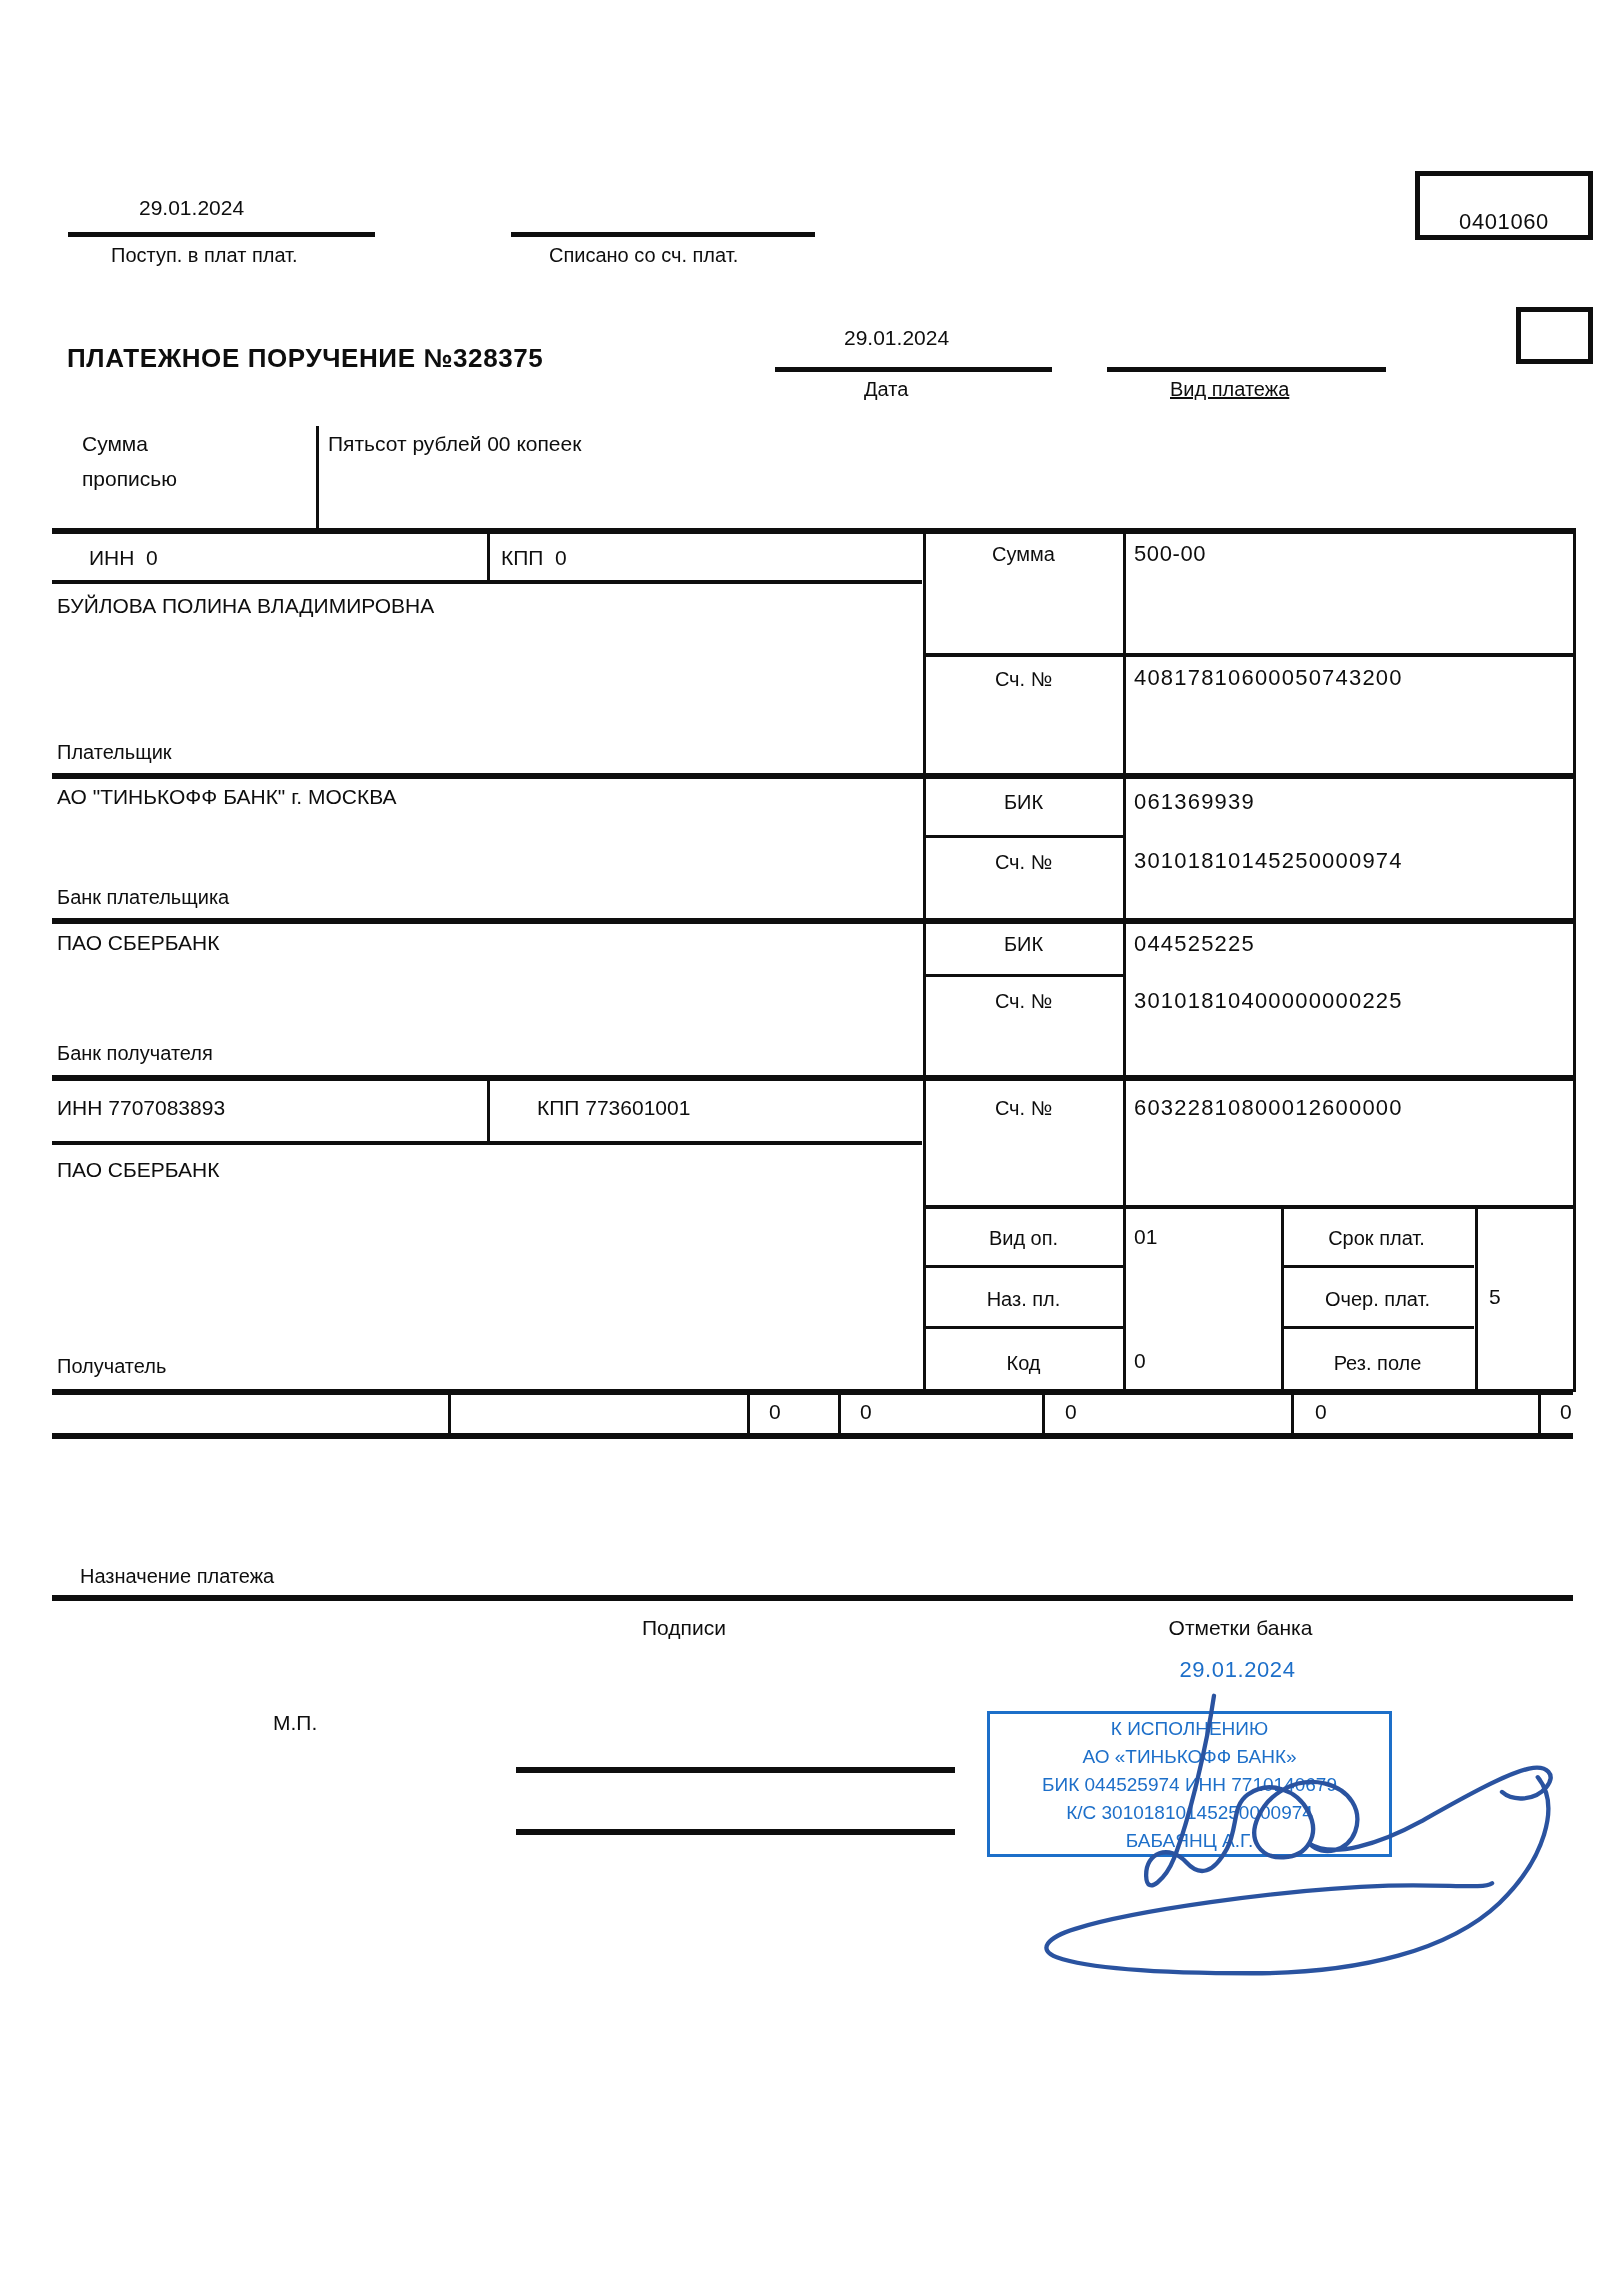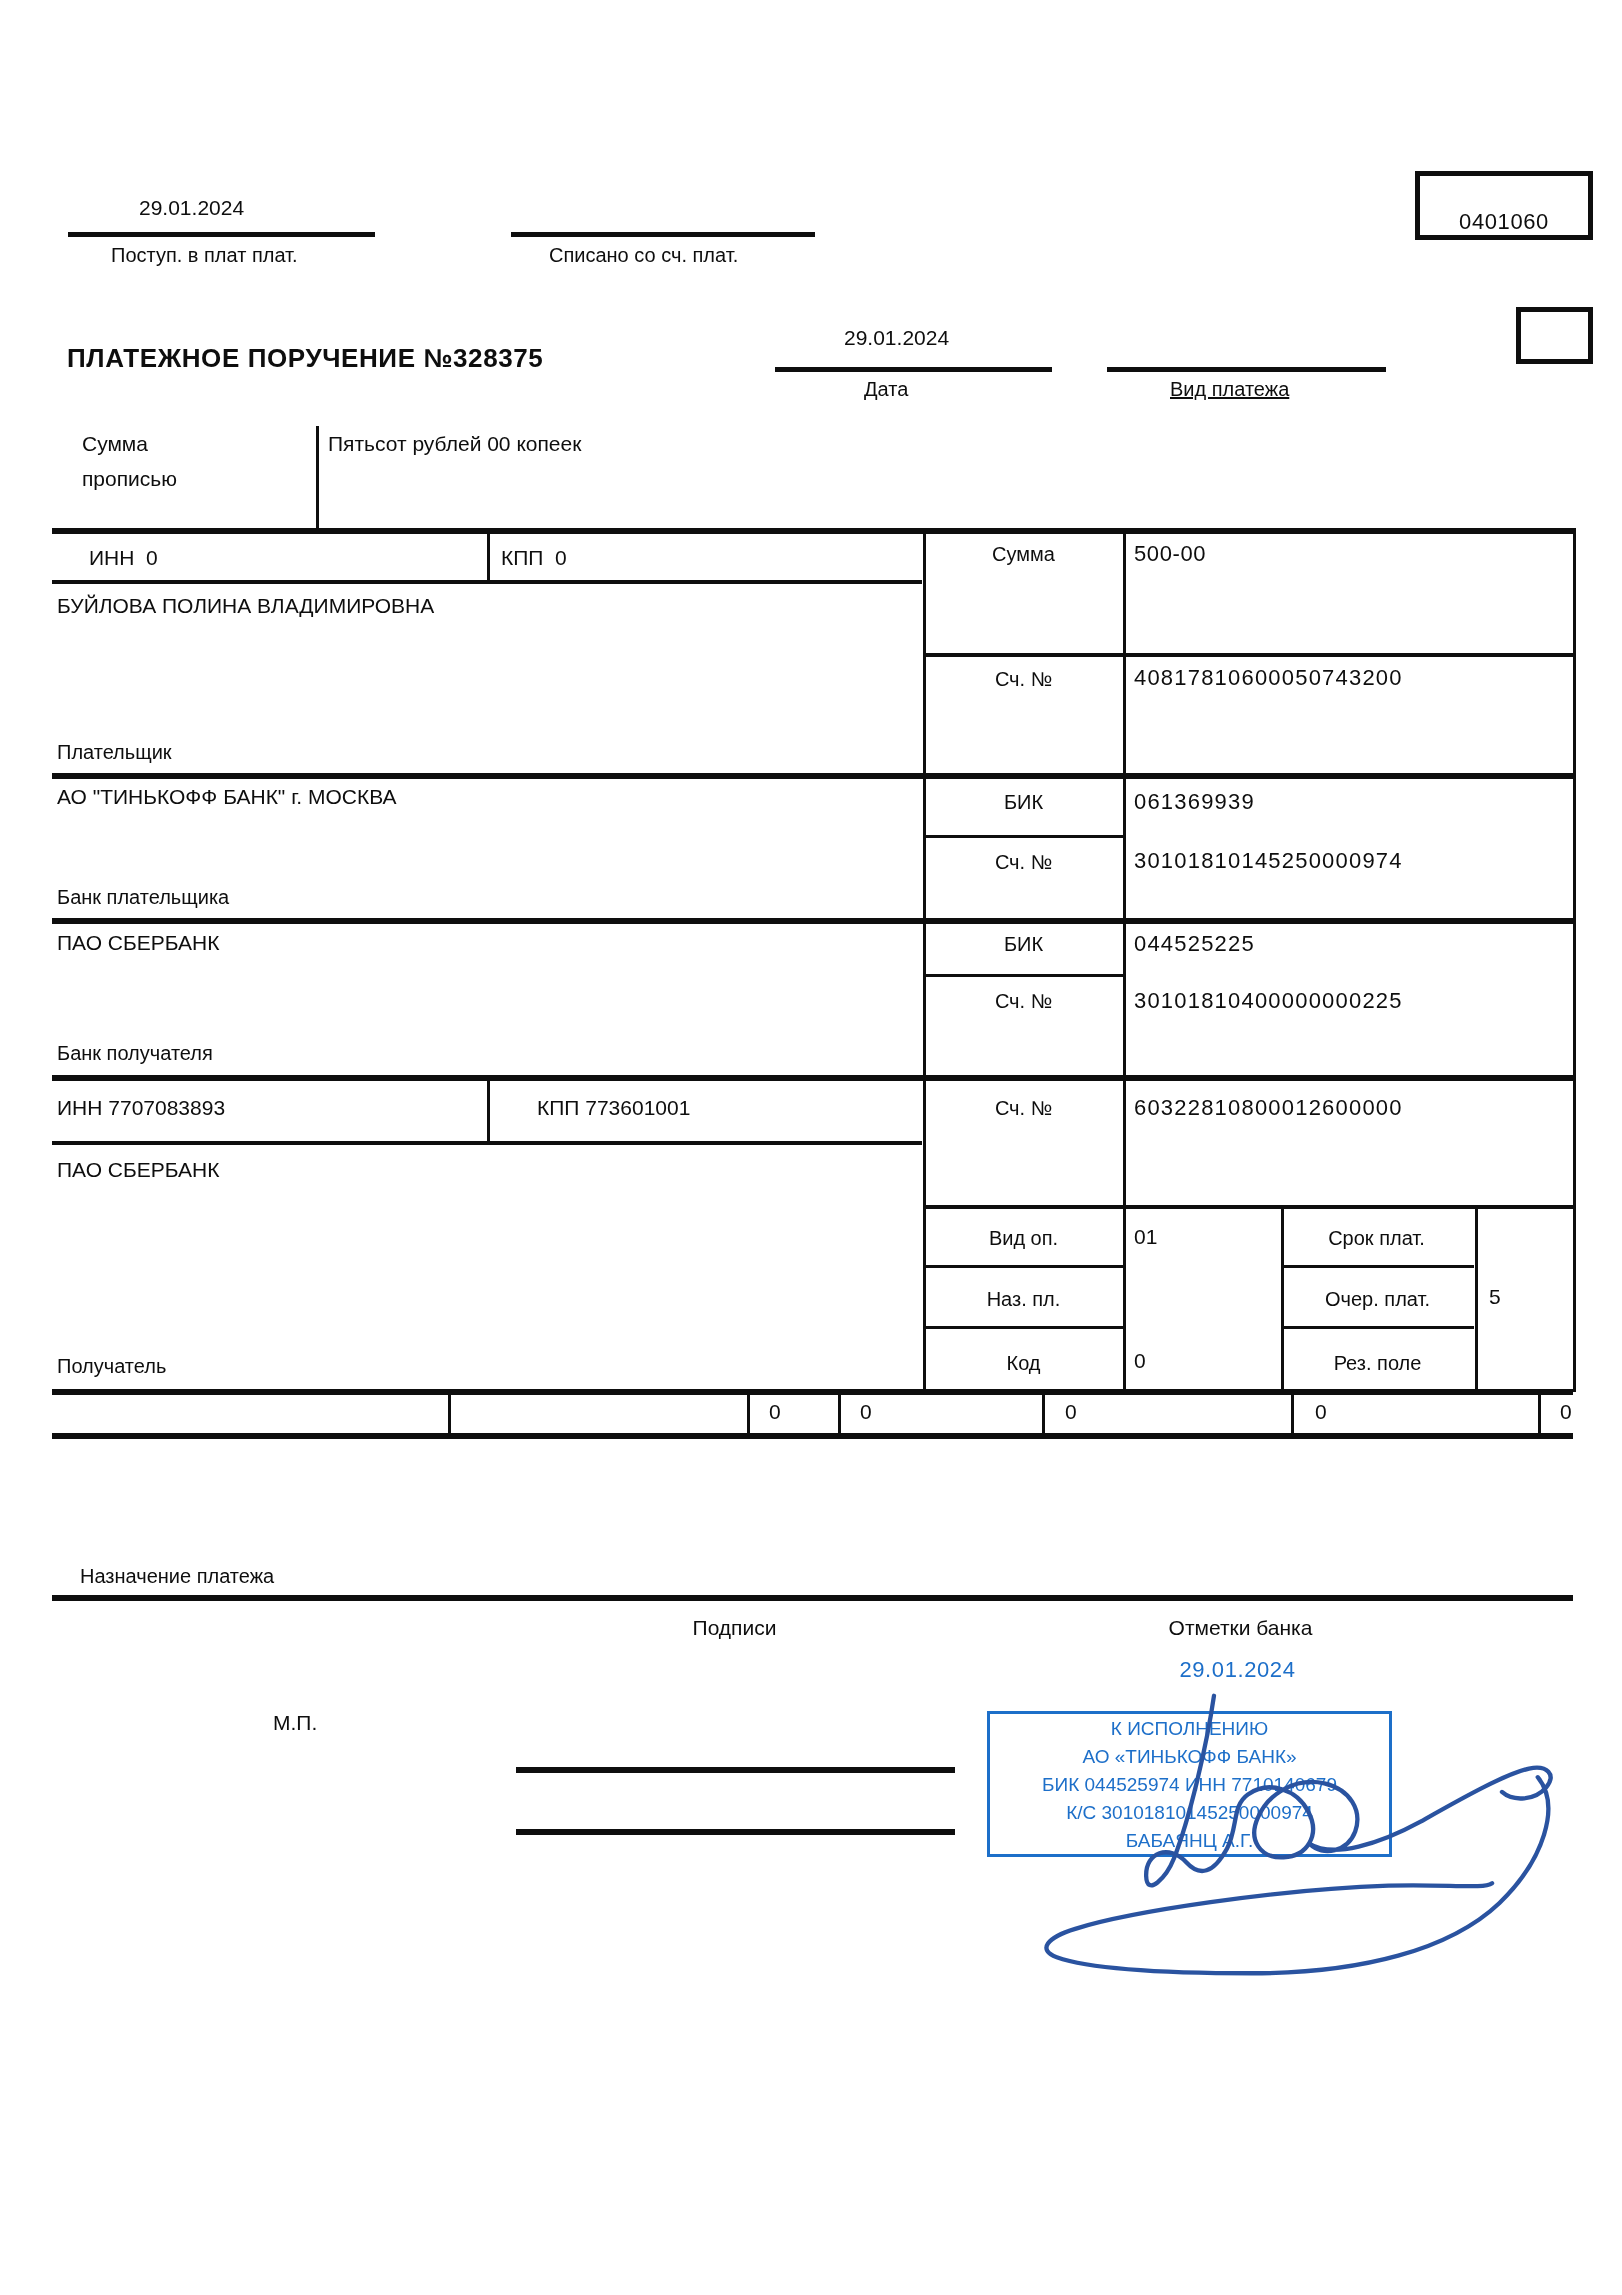--- a/index.html
+++ b/index.html
@@ -153,21 +153,21 @@
   <div class="t fs34" style="left:185px;top:1400px;"></div>
   <div class="t fs34" style="left:556px;top:1400px;"></div>
   <div class="t fs34" style="left:769px;top:1400px;">0</div>
   <div class="t fs34" style="left:860px;top:1400px;">0</div>
   <div class="t fs34" style="left:1065px;top:1400px;">0</div>
   <div class="t fs34" style="left:1315px;top:1400px;">0</div>
   <div class="t fs34" style="left:1560px;top:1400px;">0</div>
 
   <div class="t fs32" style="left:80px;top:1565px;">Назначение платежа</div>
 
-  <div class="t fs34" style="left:642px;top:1616px;width:185px;text-align:center;">Подписи</div>
+  <div class="t fs34" style="left:642px;top:1616px;width:185px;text-align:left;">Подписи</div>
   <div class="t fs34" style="left:1117px;top:1616px;width:247px;text-align:center;">Отметки банка</div>
 
   <div class="t fs36 blue" style="left:1145px;top:1657px;width:185px;text-align:center;">29.01.2024</div>
 
   <div class="t fs34" style="left:273px;top:1711px;">М.П.</div>
 
   <div class="hl" style="left:516px;top:1767px;width:439px;height:5.6px;"></div>
   <div class="hl" style="left:516px;top:1829px;width:439px;height:5.6px;"></div>
 
   <div class="stamp">

